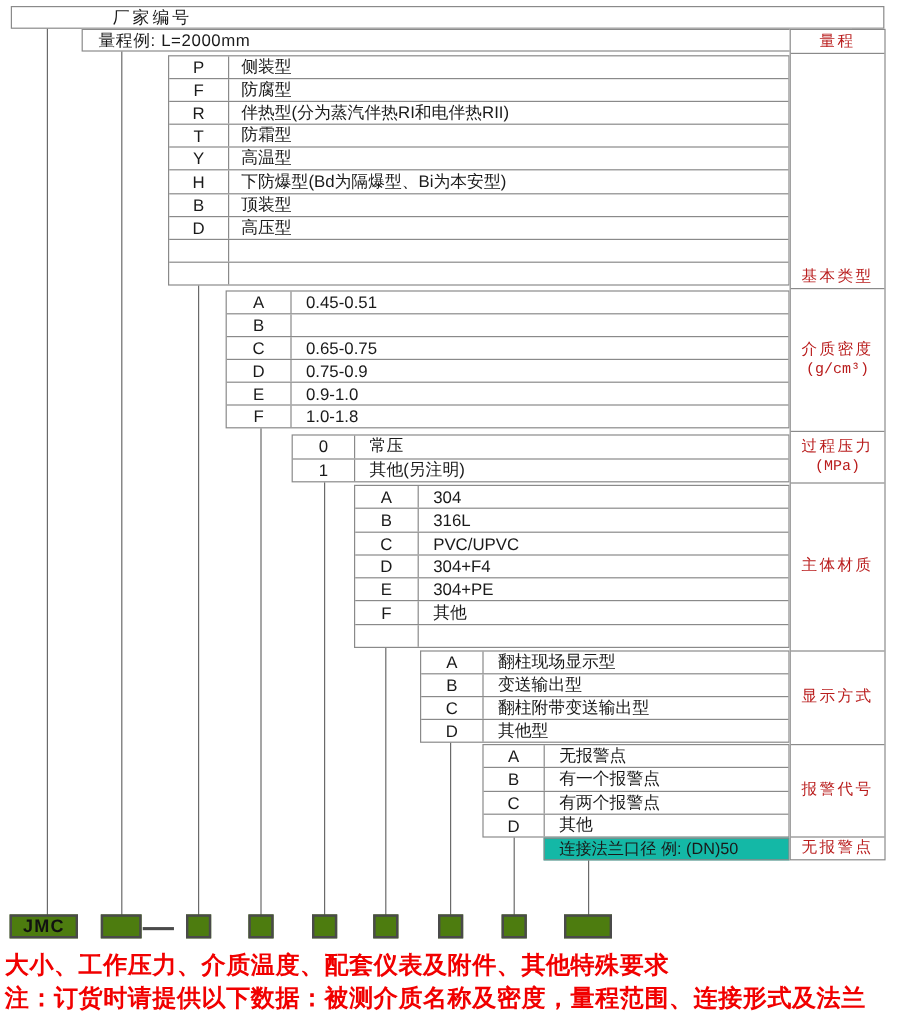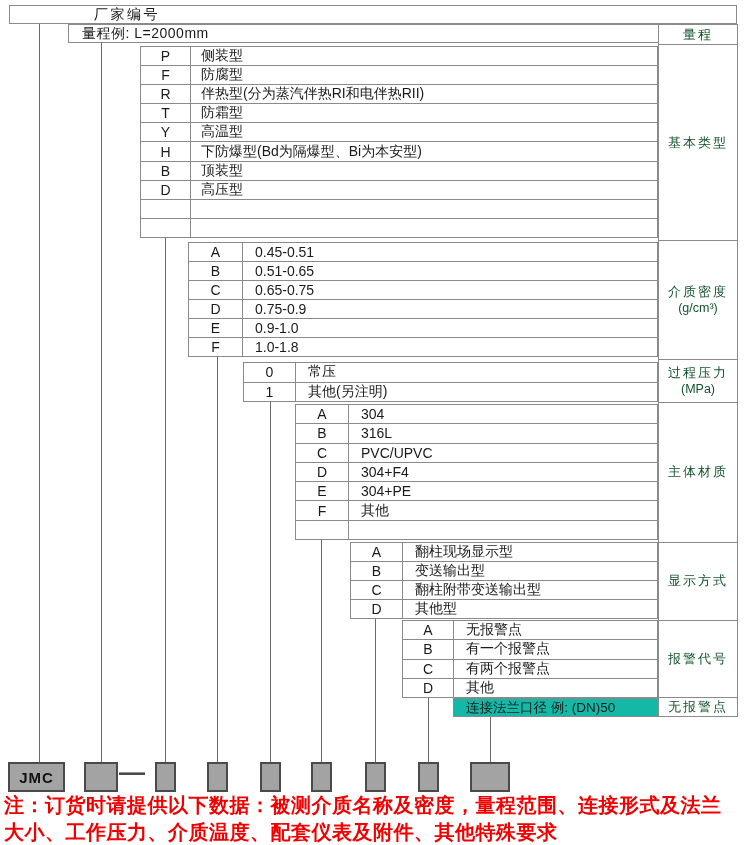--- a/index.html
+++ b/index.html
@@ -76,28 +76,28 @@
   
   #labelcol{
     position:absolute;left:658px;top:24px;width:80px;height:693px;
     border:1px solid var(--grid);
     display:flex;flex-direction:column;
     background:#fff;
   }
   .labelcell{
     display:flex;flex-direction:column;align-items:center;justify-content:center;
     border-bottom:1px solid var(--grid);
-    font-family:Liberation Sans, sans-serif;
+    font-family:Liberation Mono, monospace;
     font-size:13px;letter-spacing:2px;
-    color:#14532d;text-align:center;line-height:1.35;
+    color:#b91c1c;text-align:center;line-height:1.35;
   }
   .labelcell:last-child{border-bottom:none;}
   .labelcell .unit{letter-spacing:0;font-size:12.5px;}
   #lc-range   {height:20px;}
-  #lc-basic   {height:196px;}
+  #lc-basic   {height:196px;justify-content:flex-end;}
   #lc-density {height:119px;}
   #lc-pressure{height:43px;}
   #lc-material{height:140px;}
   #lc-display {height:78px;}
   #lc-alarm   {height:78px;}
   #lc-flange  {flex:1;}
 
   
   .vline{position:absolute;width:1px;background:var(--line);}
   #vl-1{left:39px; top:24px; height:739px;}
@@ -105,22 +105,22 @@
   #vl-3{left:165px;top:238px;height:525px;}
   #vl-4{left:217px;top:357px;height:406px;}
   #vl-5{left:270px;top:402px;height:361px;}
   #vl-6{left:321px;top:540px;height:223px;}
   #vl-7{left:375px;top:619px;height:144px;}
   #vl-8{left:428px;top:698px;height:65px;}
   #vl-9{left:490px;top:717px;height:46px;}
 
   
   .mbox{
-    position:absolute;top:762px;height:30px;
-    border:2px solid var(--dark);background:#a3a3a3;
+    position:absolute;top:762px;height:20px;
+    border:2px solid var(--dark);background:#4d7c0f;
     display:flex;align-items:center;justify-content:center;
   }
   #mb-prefix{left:8px;width:57px;font-weight:700;font-size:15px;letter-spacing:1px;color:#111;}
   #mb-range {left:84px;  width:34px;}
   #mb-3{left:154.5px;width:21px;}
   #mb-4{left:206.5px;width:21px;}
   #mb-5{left:259.5px;width:21px;}
   #mb-6{left:310.5px;width:21px;}
   #mb-7{left:364.5px;width:21px;}
   #mb-8{left:417.5px;width:21px;}
@@ -194,21 +194,20 @@
       </div>
   </div>
 
   <div id="blk-density" class="block">
     <div class="trow">
         <div class="code">A</div>
         <div class="desc">0.45-0.51</div>
       </div>
     <div class="trow">
         <div class="code">B</div>
-        <div class="desc">0.51-0.65</div>
       </div>
     <div class="trow">
         <div class="code">C</div>
         <div class="desc">0.65-0.75</div>
       </div>
     <div class="trow">
         <div class="code">D</div>
         <div class="desc">0.75-0.9</div>
       </div>
     <div class="trow">
@@ -351,17 +350,17 @@
   <div id="mdash">—</div>
   <div id="mb-3" class="mbox"></div>
   <div id="mb-4" class="mbox"></div>
   <div id="mb-5" class="mbox"></div>
   <div id="mb-6" class="mbox"></div>
   <div id="mb-7" class="mbox"></div>
   <div id="mb-8" class="mbox"></div>
   <div id="mb-9" class="mbox"></div>
 
   <div id="note">
+    <div>大小、工作压力、介质温度、配套仪表及附件、其他特殊要求</div>
     <div>注：订货时请提供以下数据：被测介质名称及密度，量程范围、连接形式及法兰</div>
-    <div>大小、工作压力、介质温度、配套仪表及附件、其他特殊要求</div>
   </div>
 
 </div>
 
 </body></html>

